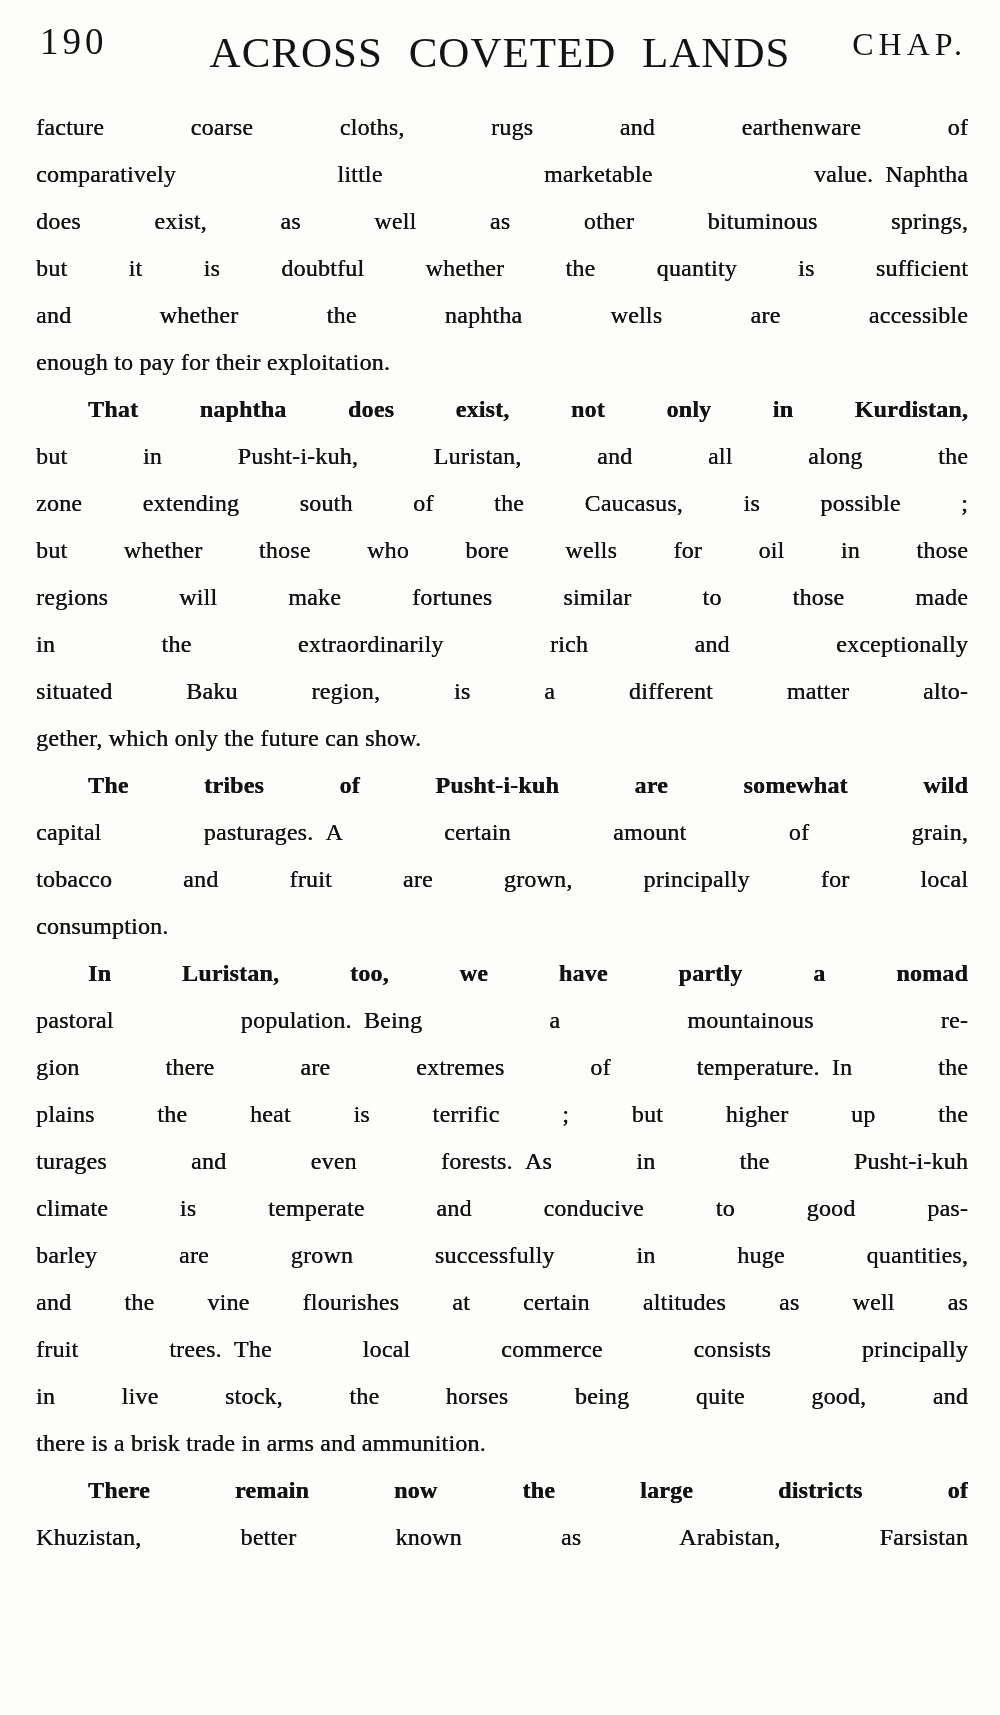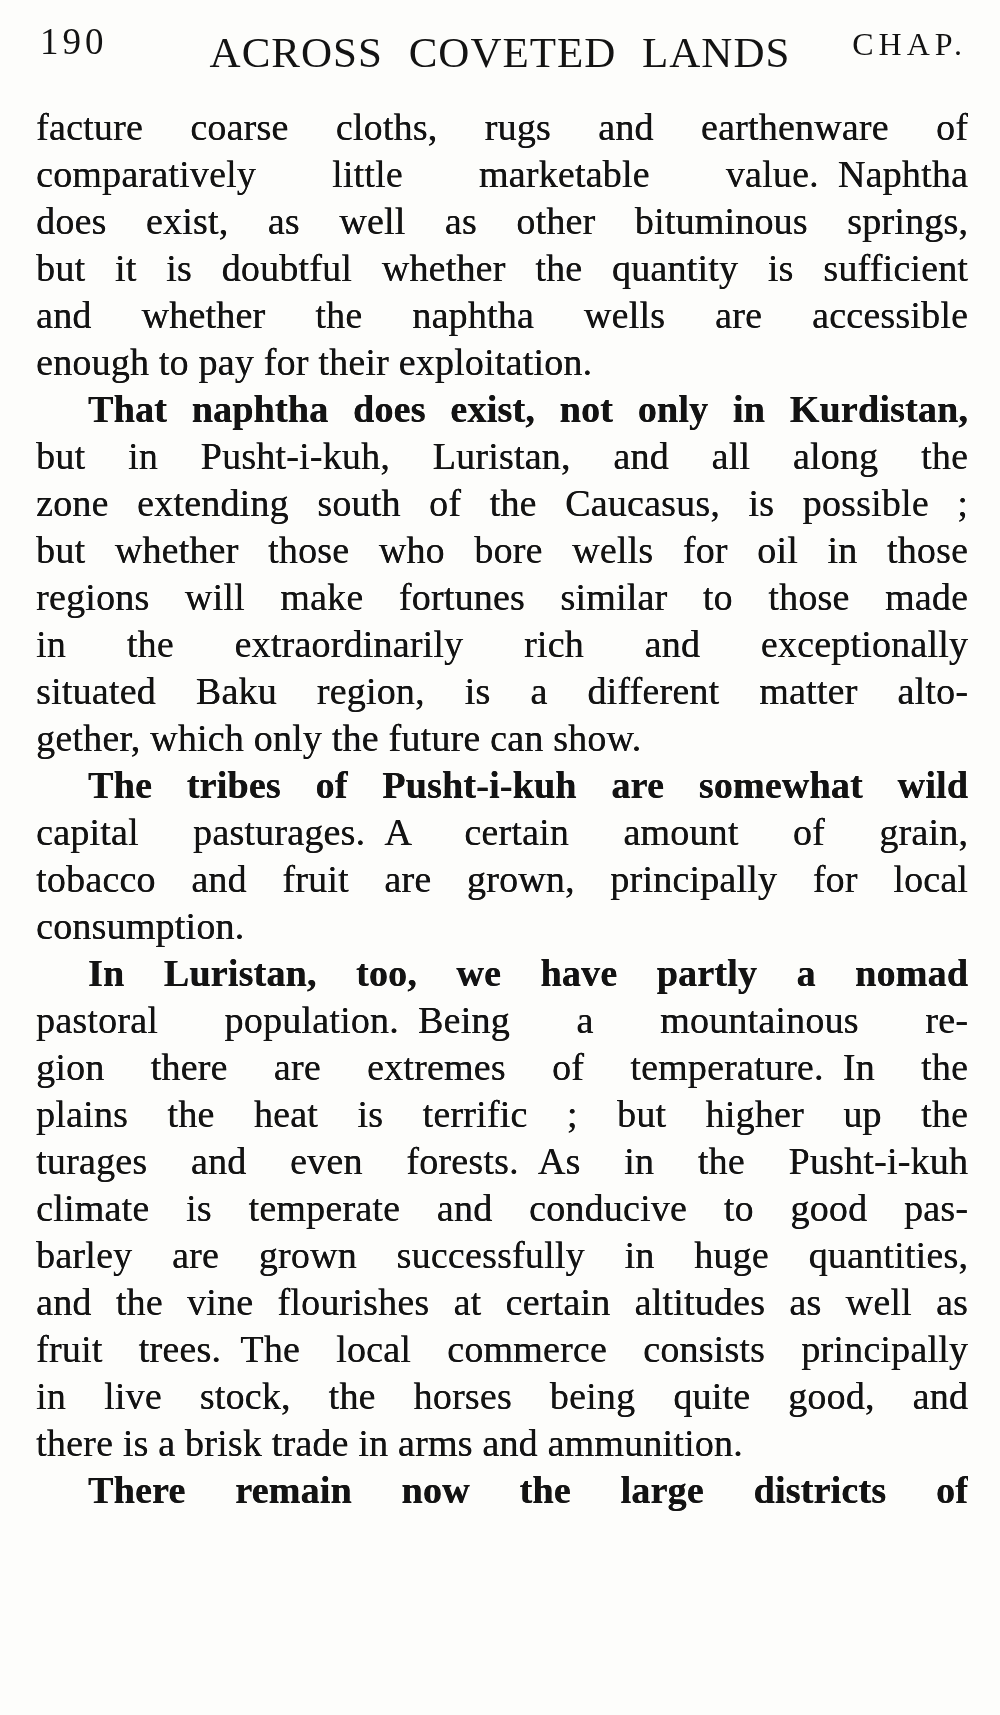--- a/index.html
+++ b/index.html
@@ -47,21 +47,21 @@
     top: 26px;
     font-size: 32px;
     letter-spacing: 5px;
   }
   
   .text-block {
     position: absolute;
     left: 36px;
     top: 104px;
     width: 932px;
-    font-size: 38px;
+    font-size: 24px;
     line-height: var(--lh);
     letter-spacing: 0.2px;
     text-shadow: 0.35px 0 0 currentColor; 
   }
   .line {
     height: var(--lh);
     overflow: hidden;
     text-align: justify;
     text-align-last: justify;
   }
@@ -102,14 +102,15 @@
       <div class="line">gion there are extremes of temperature. In the</div>
       <div class="line">plains the heat is terrific ; but higher up the</div>
       <div class="line">turages and even forests. As in the Pusht-i-kuh</div>
       <div class="line">climate is temperate and conducive to good pas-</div>
       <div class="line">barley are grown successfully in huge quantities,</div>
       <div class="line">and the vine flourishes at certain altitudes as well as</div>
       <div class="line">fruit trees. The local commerce consists principally</div>
       <div class="line">in live stock, the horses being quite good, and</div>
       <div class="line line--end">there is a brisk trade in arms and ammunition.</div>
       <div class="line line--indent">There remain now the large districts of</div>
+      <div class="line">Khuzistan, better known as Arabistan, Farsistan</div>
     </main>
 </div>
 
 </body></html>

